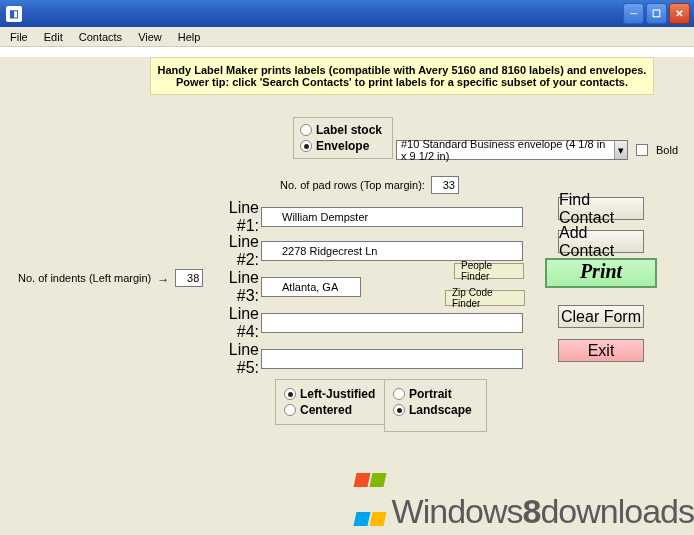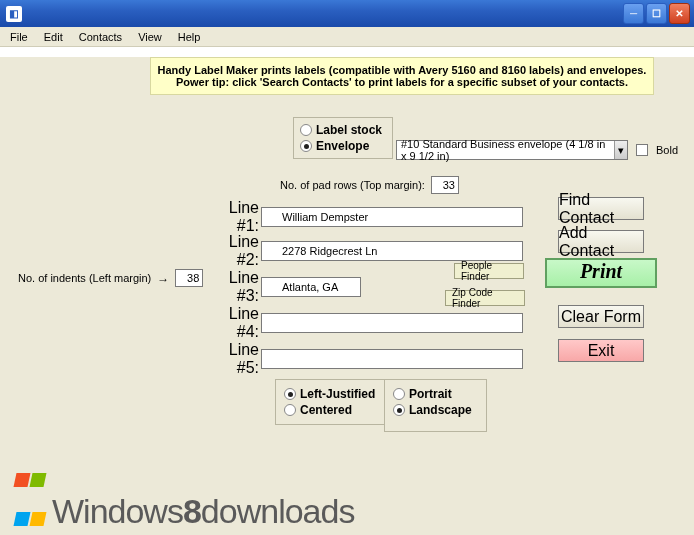--- a/index.html
+++ b/index.html
@@ -208,21 +208,21 @@
   }
   .orient-group {
     position: absolute;
     left: 384px; top: 322px;
     border: 1px solid #b8b5a0;
     padding: 5px 14px 12px 8px;
   }
   .watermark {
     position: absolute;
     left: 14px; right: 0; bottom: 10px;
-    text-align: left;
+    text-align: right;
     font-size: 34px;
     color: #5a5a5a;
     font-family: "Segoe UI", Arial, sans-serif;
     letter-spacing: -1px;
   }
   .watermark .bold8 { font-weight: bold; }
   .win-logo {
     display: inline-block;
     vertical-align: -4px;
     margin-right: 6px;

